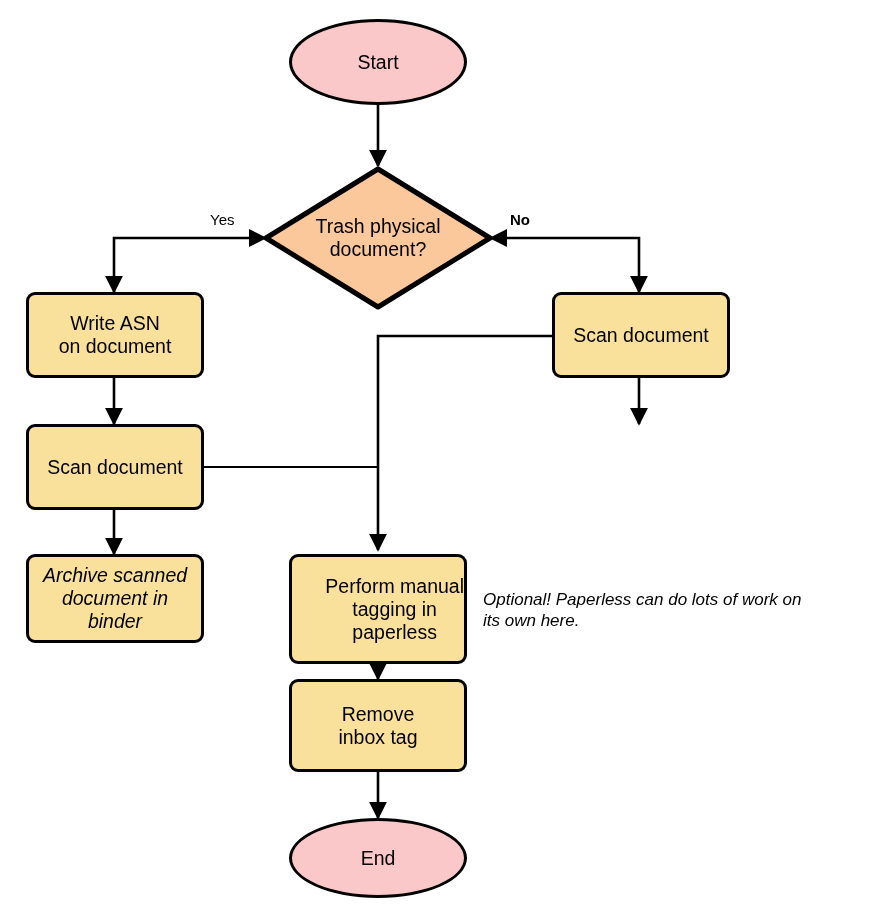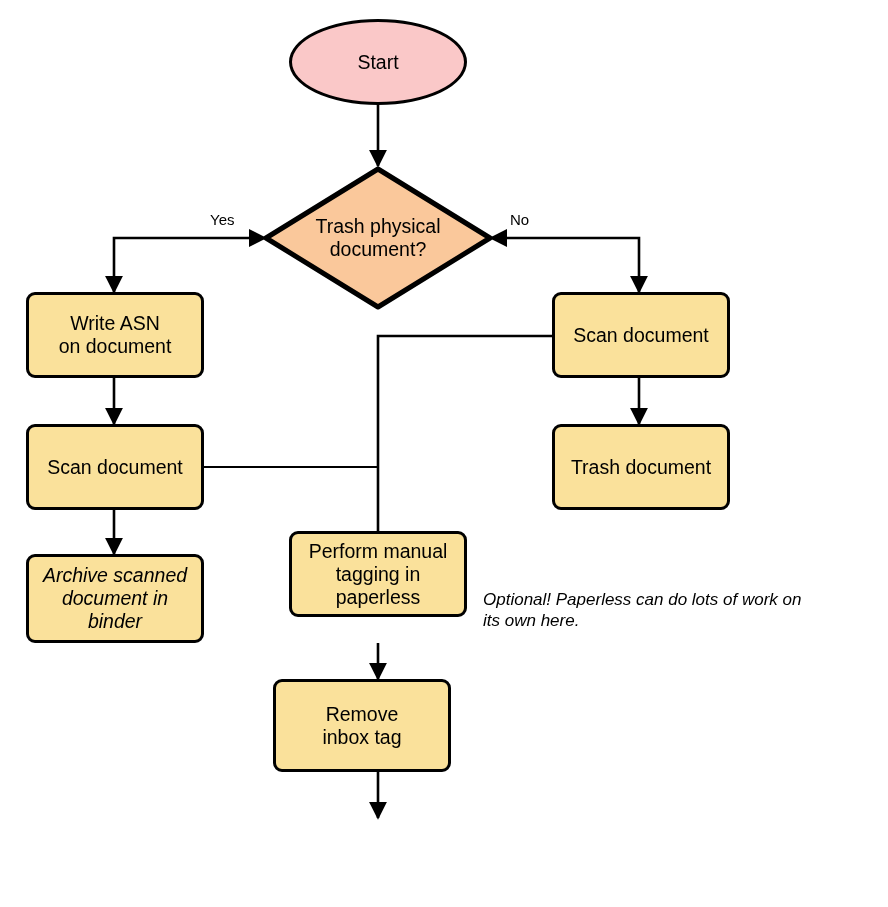--- a/index.html
+++ b/index.html
@@ -139,36 +139,36 @@
   <div class="node node-process" style="left:26px; top:554px; width:178px; height:89px;font-style:italic;">
     <span>Archive scanned
 document in
 binder</span>
   </div>
 
   <div class="node node-process" style="left:552px; top:292px; width:178px; height:86px;">
     <span>Scan document</span>
   </div>
 
-  <div class="node node-process" style="left:552px; top:424px; width:178px; height:86px;">
-    <span>Trash document</span>
-  </div>
 
-  <div class="node node-process" style="left:289px; top:531px; width:178px; height:86px;">
+  <div class="node node-process" style="left:289px; top:554px; width:178px; height:110px;justify-content:flex-end;">
     <span>Perform manual
 tagging in
 paperless</span>
   </div>
 
-  <div class="node node-process" style="left:273px; top:679px; width:178px; height:93px;">
+  <div class="node node-process" style="left:289px; top:679px; width:178px; height:93px;">
     <span>Remove
 inbox tag</span>
   </div>
 
+  <div class="node node-terminal" style="left:289px; top:818px; width:178px; height:80px;">
+    <span>End</span>
+  </div>
 
   <div class="edge-label" style="left:210px; top:211px;">Yes</div>
 
-  <div class="edge-label" style="left:510px; top:211px;">No</div>
+  <div class="edge-label" style="left:510px; top:211px;font-weight:bold;">No</div>
 
   <div class="note" style="left:483px; top:589px; width:400px;">Optional! Paperless can do lots of work on
 its own here.</div>
 
 </div>
 
 </body></html>

